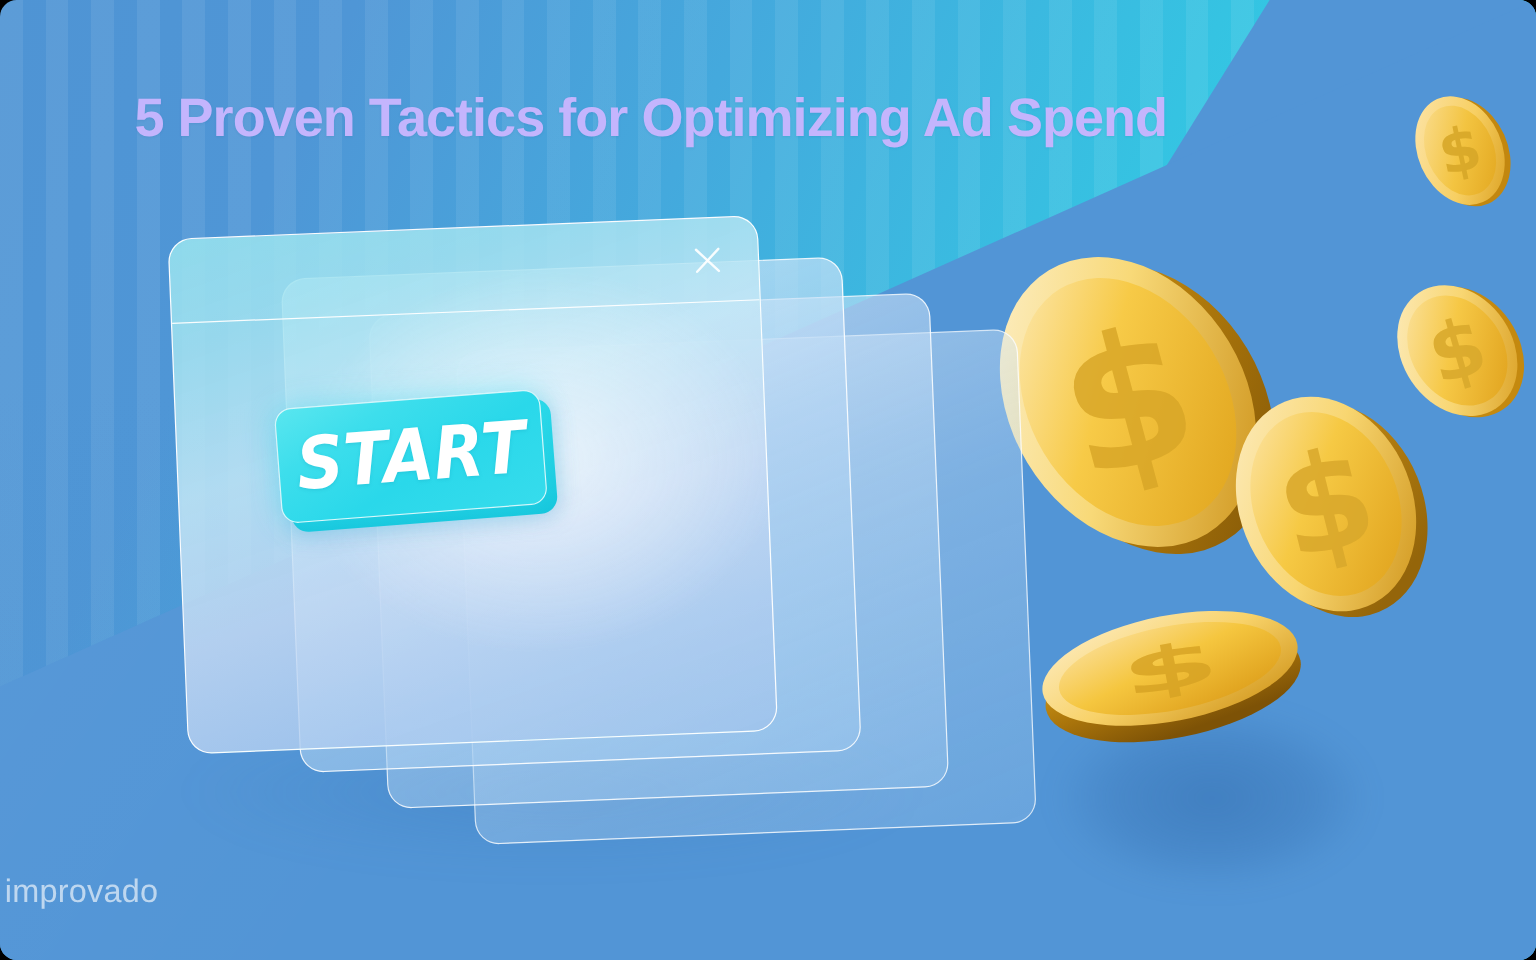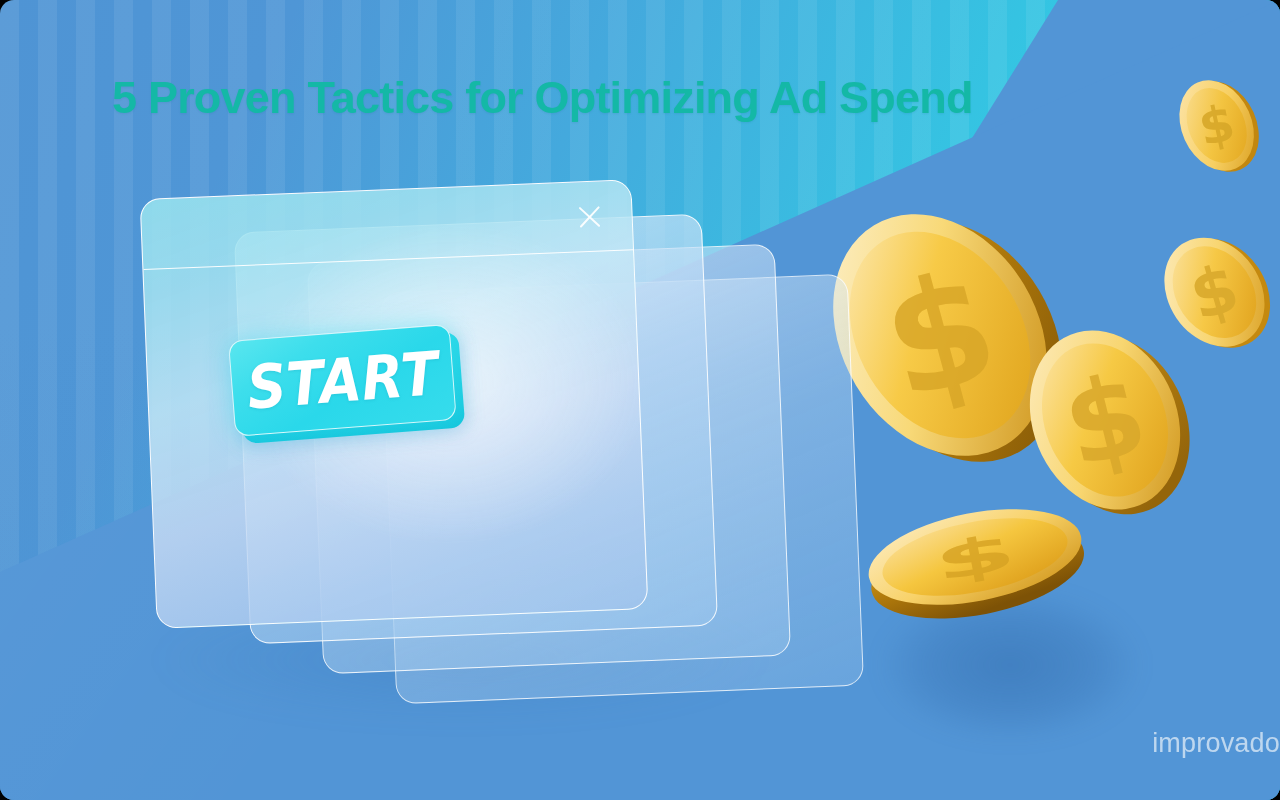--- a/index.html
+++ b/index.html
@@ -56,21 +56,21 @@
   .ground-shadow2{
     position:absolute;left:150px;top:600px;width:620px;height:120px;
     border-radius:50%;
     background:radial-gradient(ellipse at 50% 50%, rgba(50,110,175,0.22) 0%, rgba(50,110,175,0) 70%);
     filter:blur(14px);
   }
 
   
   .title{
     position:absolute;left:112px;top:72px;
-    font-size:45px;font-weight:bold;color:#14b8a6;
+    font-size:45px;font-weight:bold;color:#c4b5fd;
     letter-spacing:-0.8px;white-space:nowrap;
     text-shadow:0 1px 2px rgba(30,90,150,0.12);
   }
 
   
   .stack{position:absolute;left:0;top:0;width:1280px;height:800px;}
   .card{
     position:absolute;
     border:1px solid rgba(255,255,255,0.82);
     border-radius:20px;
@@ -160,21 +160,21 @@
     text-shadow:0 1px 3px rgba(20,150,180,0.25);
   }
 
   
   .coin{position:absolute;}
   .coin svg{display:block;overflow:visible;}
 
   
   .logo{
     position:absolute;left:4px;right:0;top:728px;
-    text-align:right;
+    text-align:left;
     font-size:27px;font-weight:normal;
     color:rgba(255,255,255,0.62);
     letter-spacing:0.2px;
   }
 </style>
 </head>
 <body>
 
 <div id="stage">
 

